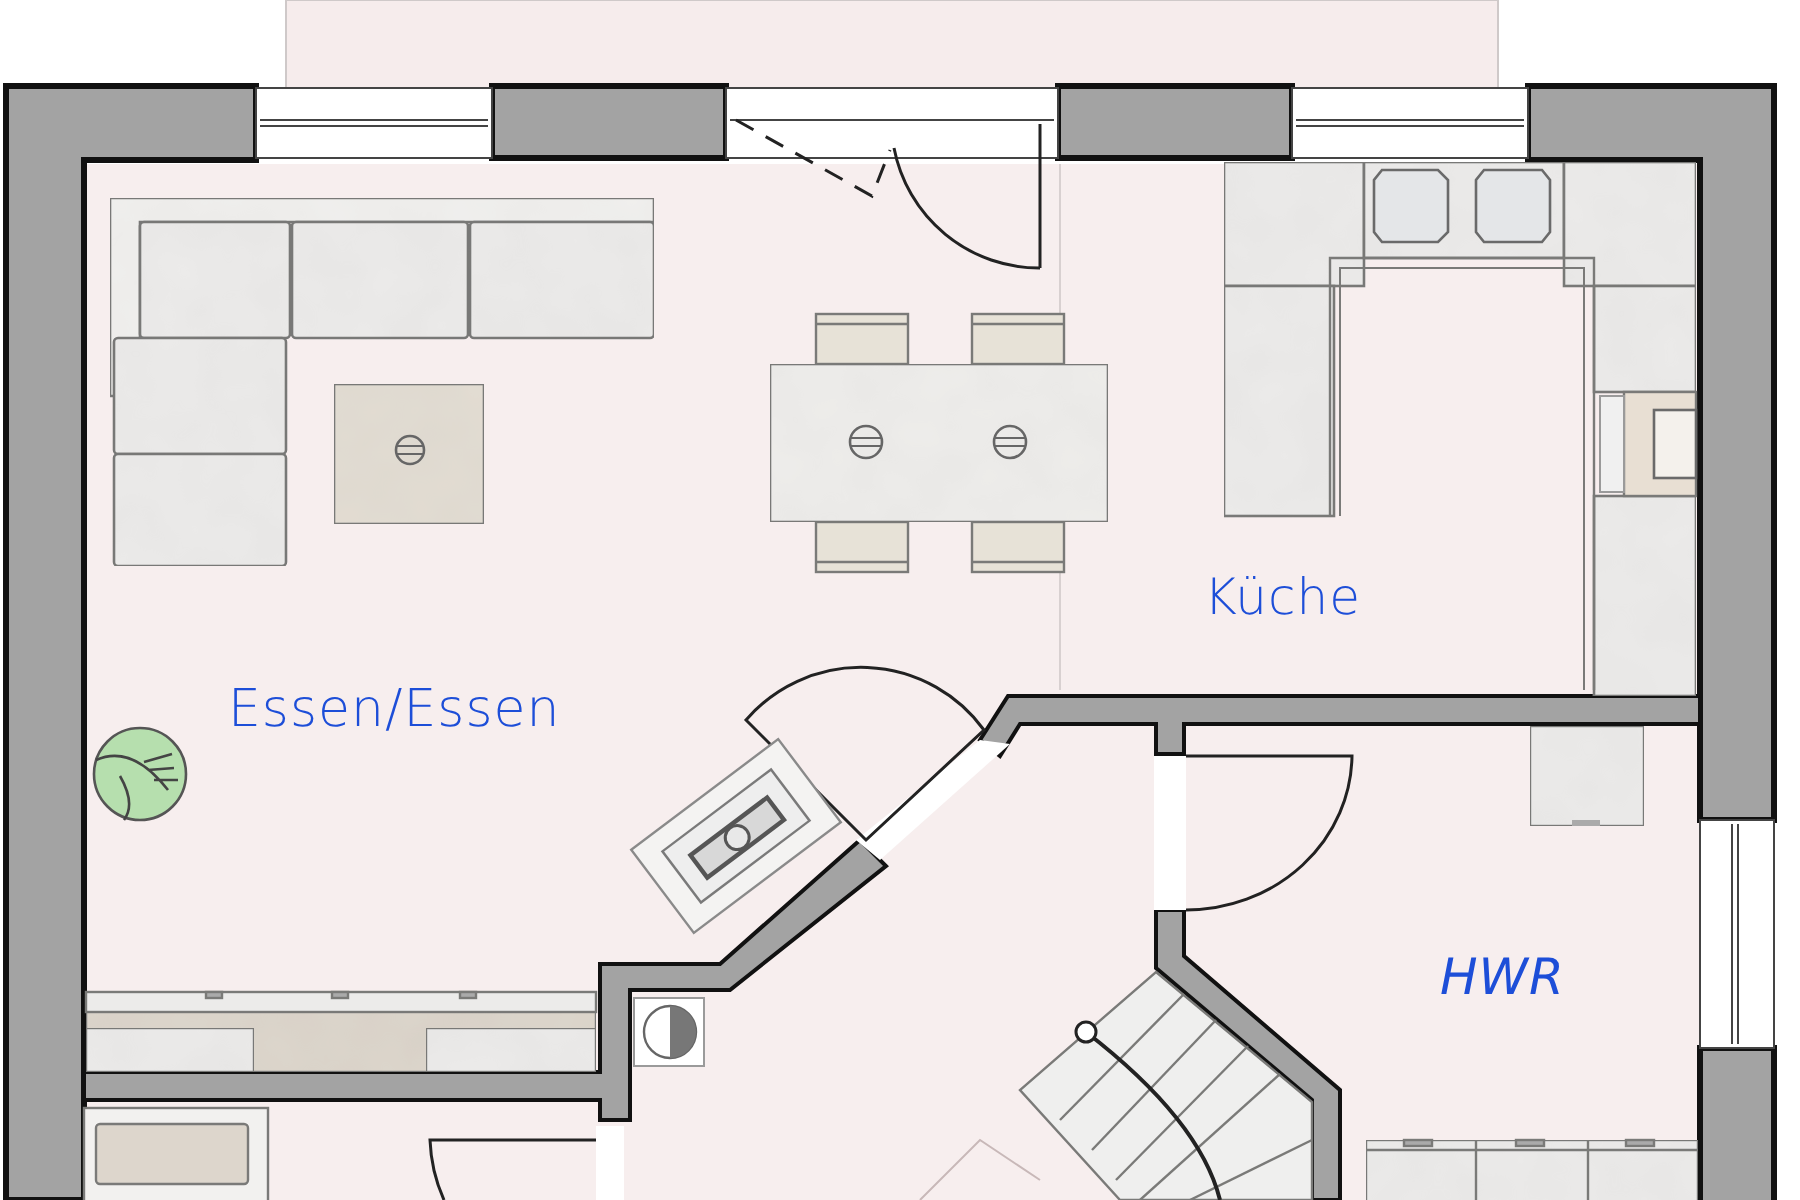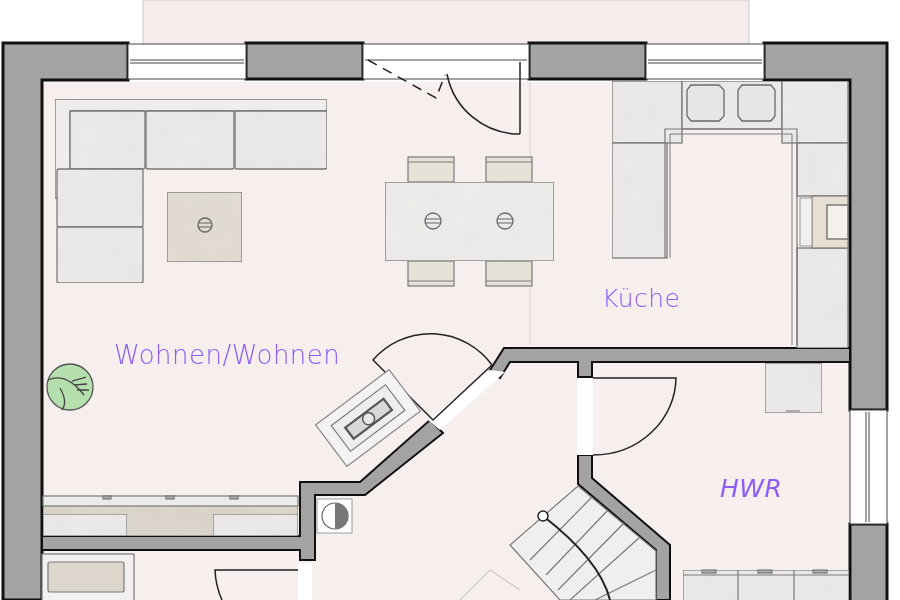--- a/index.html
+++ b/index.html
@@ -1,18 +1,18 @@
 <!DOCTYPE html>
 <html><head>
 <meta charset="utf-8">
 <style>
   html,body{margin:0;padding:0;background:#ffffff;}
   body{width:900px;height:600px;overflow:hidden;position:relative;font-family:"DejaVu Sans",sans-serif;}
   svg{position:absolute;left:0;top:0;}
-  .room-label{position:absolute;font-family:"DejaVu Sans",sans-serif;font-weight:300;color:#8b5cf6;white-space:nowrap;letter-spacing:0.5px;}
+  .room-label{position:absolute;font-family:"DejaVu Sans",sans-serif;font-weight:300;color:#1d4ed8;white-space:nowrap;letter-spacing:0.5px;}
 </style>
 </head>
 <body>
 
 <svg width="900" height="600" viewBox="0 0 900 600" xmlns="http://www.w3.org/2000/svg">
   <defs>
     <filter id="mottle" x="0" y="0" width="100%" height="100%">
       <feTurbulence type="fractalNoise" baseFrequency="0.04" numOctaves="2" seed="3"></feTurbulence>
       <feColorMatrix type="matrix" values="0 0 0 0 0.85  0 0 0 0 0.85  0 0 0 0 0.85  0 0 0 0.35 0"></feColorMatrix>
       <feComposite in2="SourceGraphic" operator="in"></feComposite>
@@ -191,15 +191,15 @@
     <rect x="683" y="570" width="166" height="35" filter="url(#mottle)"></rect>
     <line x1="683" y1="575" x2="849" y2="575"></line>
     <line x1="738" y1="570" x2="738" y2="600"></line>
     <line x1="794" y1="570" x2="794" y2="600"></line>
     <rect x="702" y="570" width="14" height="3" fill="#aaa"></rect>
     <rect x="758" y="570" width="14" height="3" fill="#aaa"></rect>
     <rect x="813" y="570" width="14" height="3" fill="#aaa"></rect>
   </g>
 </svg>
 
-<div class="room-label" style="left:114px;top:340px;font-size:26px;">Wohnen/Wohnen</div>
+<div class="room-label" style="left:114px;top:340px;font-size:26px;">Essen/Essen</div>
 <div class="room-label" style="left:602px;top:284px;font-size:25px;">Küche</div>
 <div class="room-label" style="left:720px;top:474px;font-size:25px;font-style:italic;">HWR</div>
 
 </body></html>

